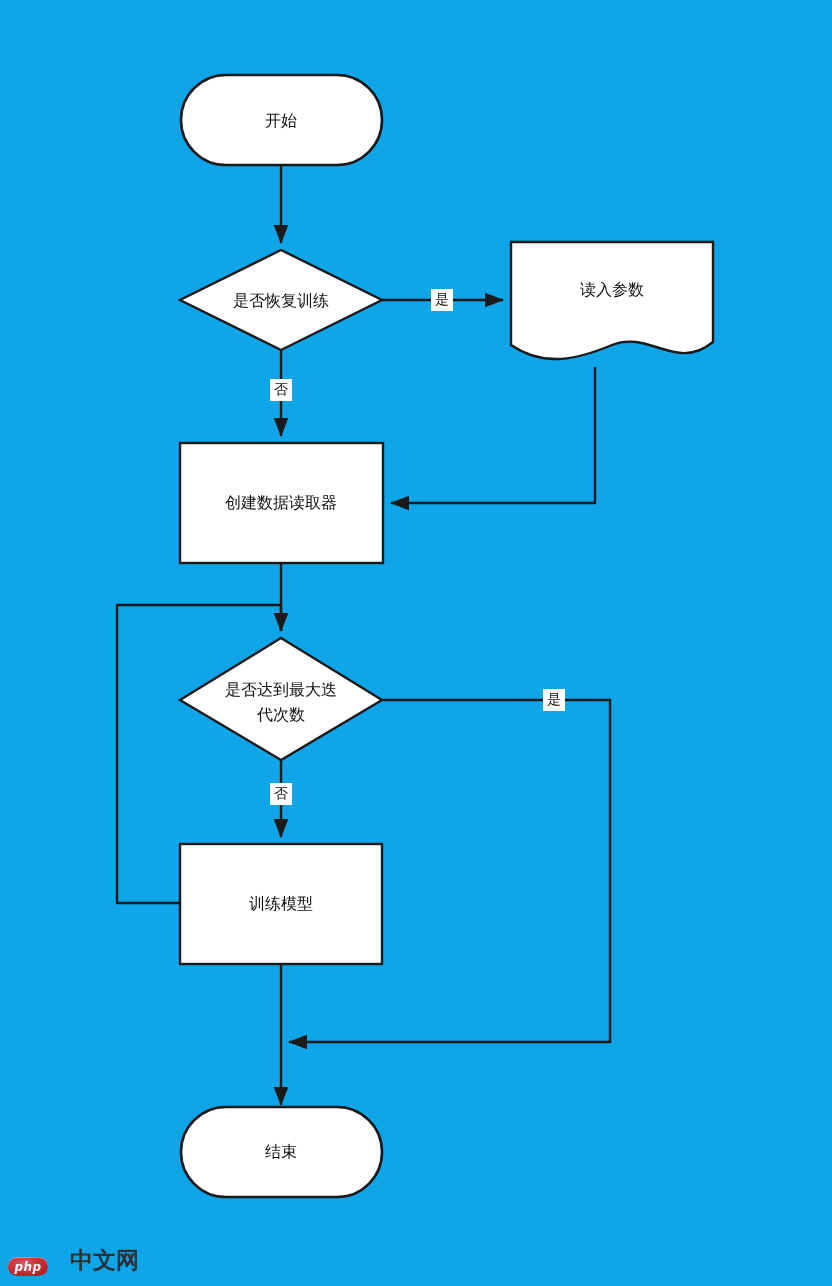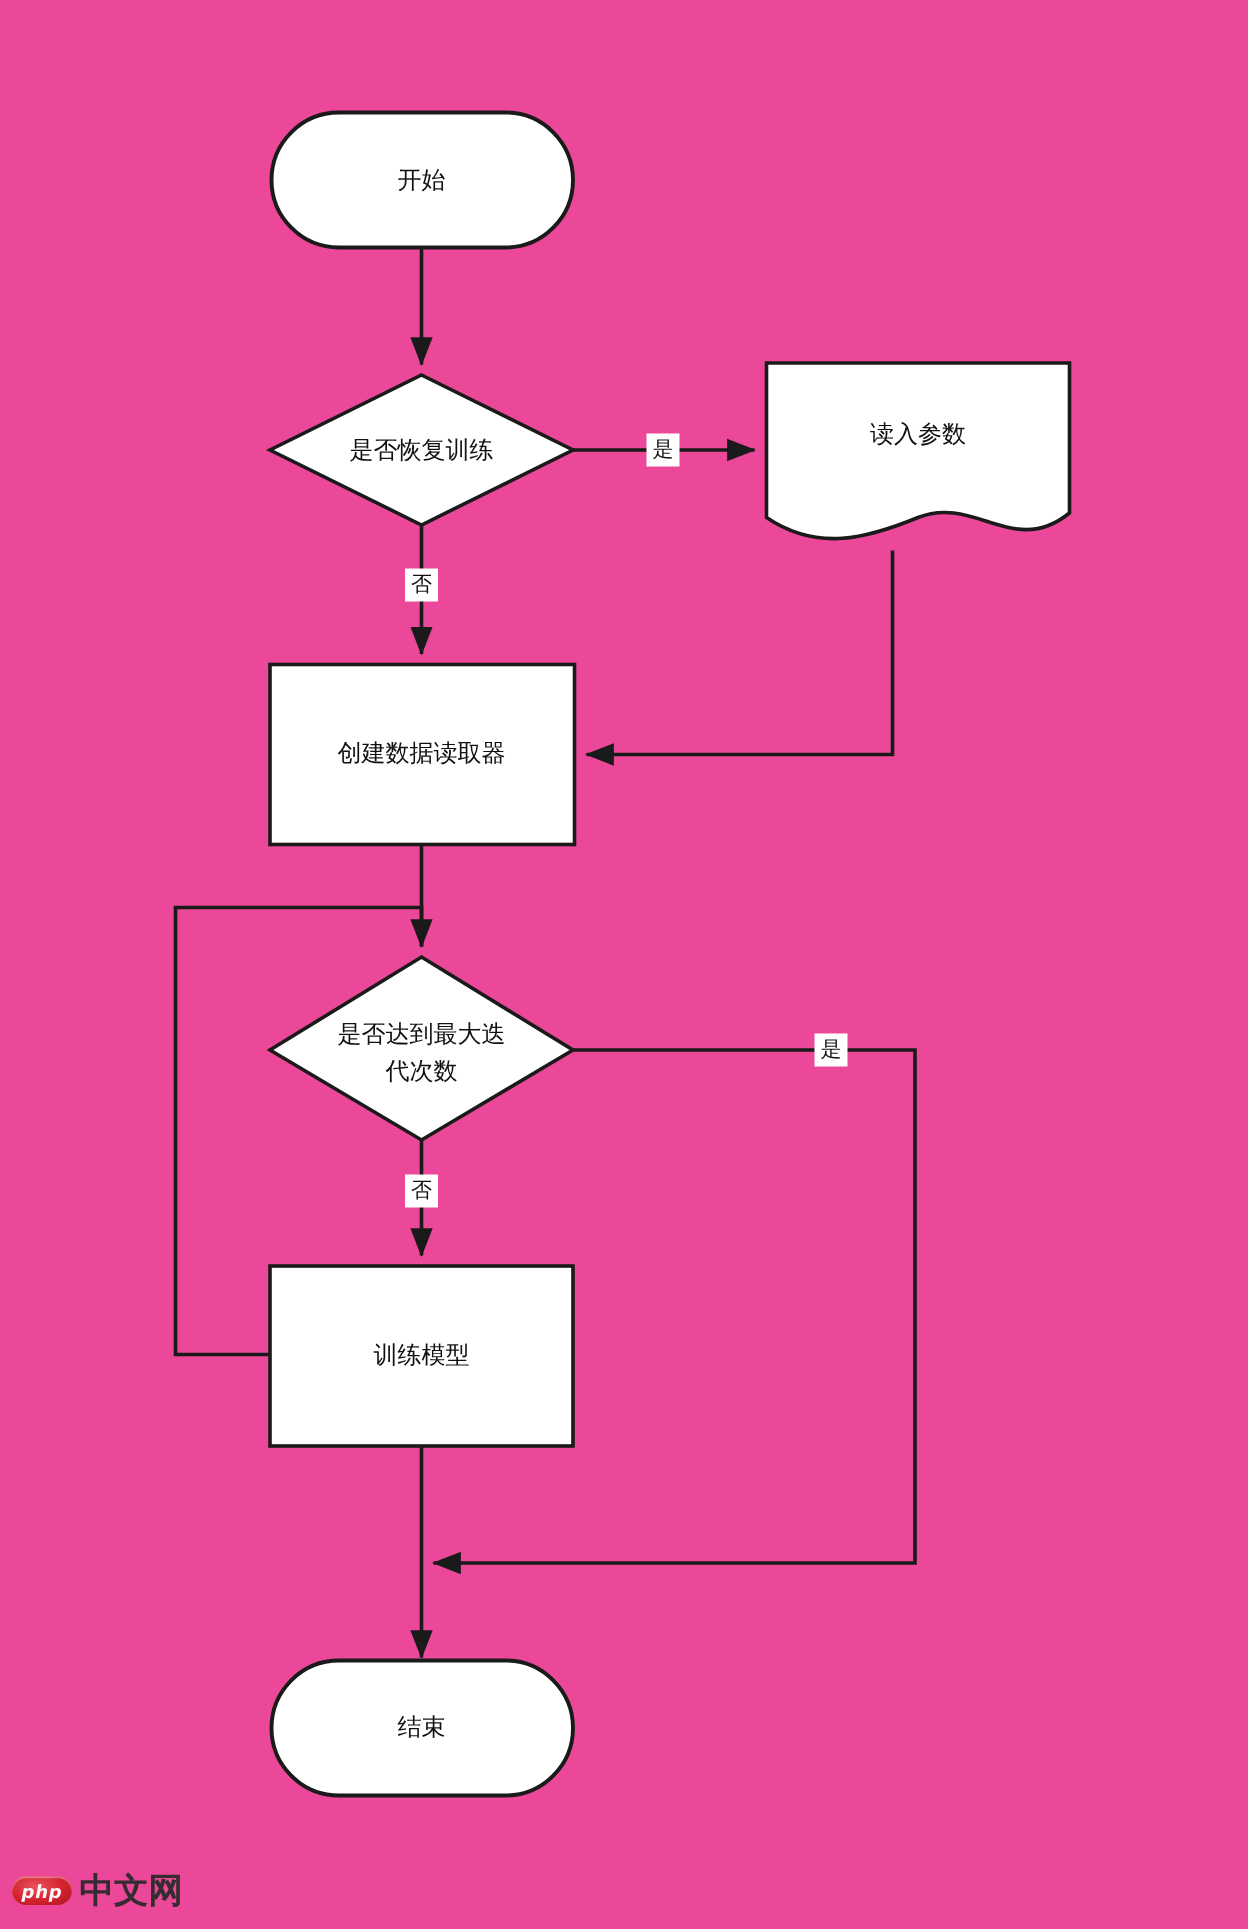--- a/index.html
+++ b/index.html
@@ -8,21 +8,21 @@
     padding: 0;
     background: #ffffff;
   }
   body {
     font-family: "DejaVu Sans", "Liberation Sans", sans-serif;
   }
   #canvas {
     position: relative;
     width: 832px;
     height: 1286px;
-    background: #ec4899;
+    background: #0ea5e9;
     overflow: hidden;
   }
   svg.flow {
     position: absolute;
     top: 0;
     left: 0;
     width: 832px;
     height: 1286px;
   }
   .shape {
@@ -60,22 +60,22 @@
   }
   .edge-label-bg {
     fill: #ffffff;
   }
   
   #watermark {
     position: absolute;
     left: 8px;
     bottom: 10px;
     display: flex;
-    align-items: center;
-    gap: 5px;
+    align-items: flex-end;
+    gap: 22px;
     opacity: 0.95;
   }
   #wm-badge {
     width: 40px;
     height: 19px;
     border-radius: 10px;
     background: radial-gradient(ellipse at 40% 35%, #e8555a 0%, #d21f27 55%, #a8151b 100%);
     color: #ffffff;
     font-family: "DejaVu Sans", "Liberation Sans", sans-serif;
     font-size: 12px;

